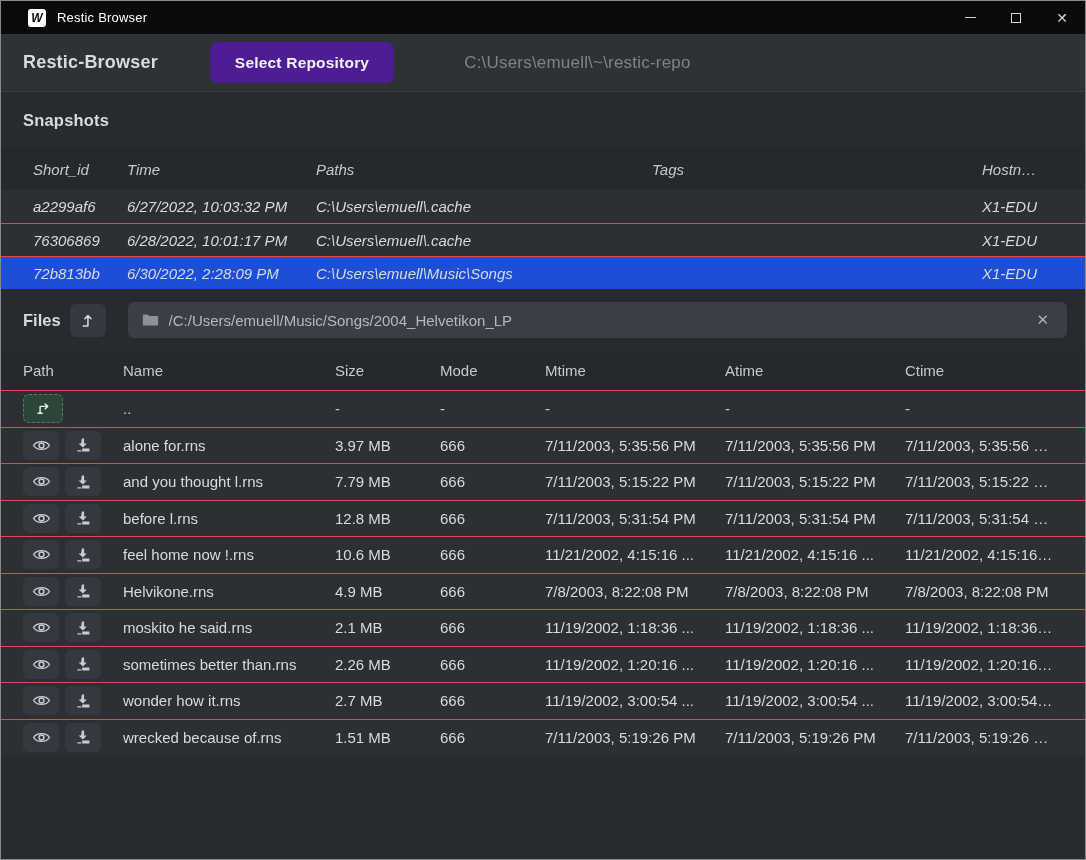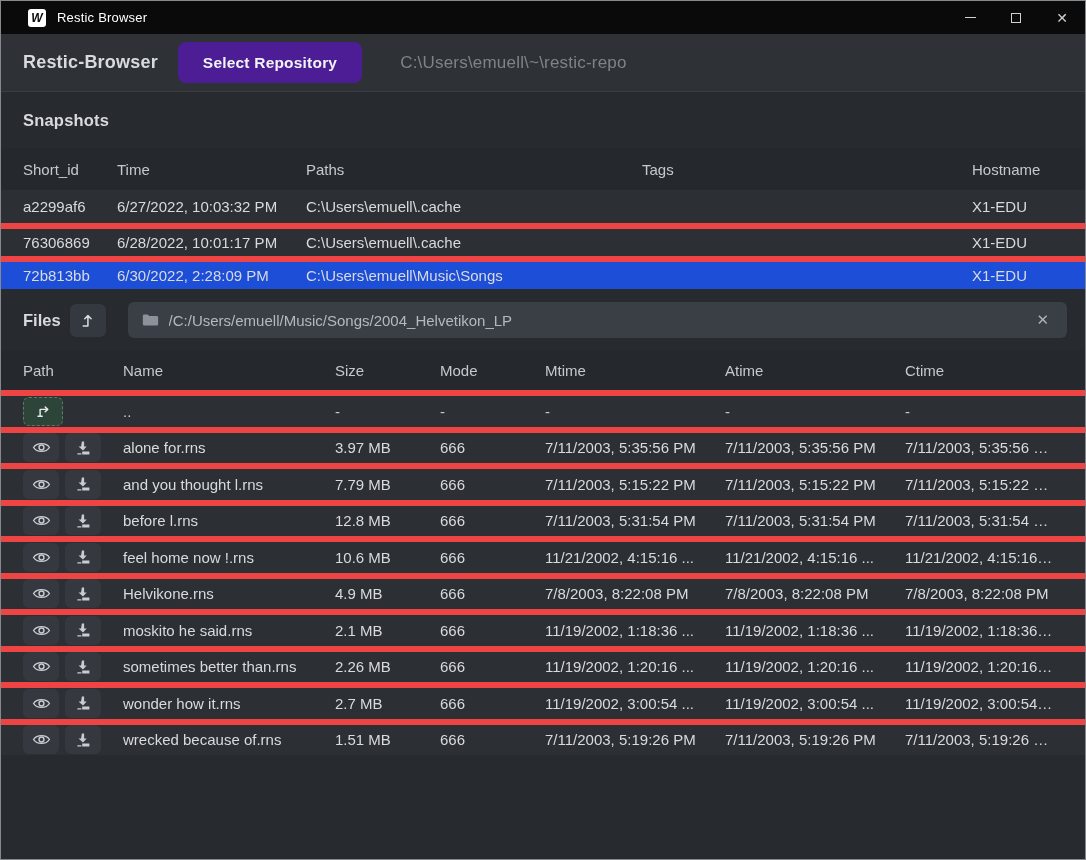--- a/index.html
+++ b/index.html
@@ -28,41 +28,41 @@
   .win-btn {
     width:46px; height:33px; display:flex; align-items:center; justify-content:center;
     color:#cfd1d3; font-size:13px; cursor:default;
   }
   .win-btn .min-glyph { display:block; width:11px; height:1px; background:#cfd1d3; }
   .win-btn .max-glyph { display:block; width:10px; height:10px; border:1px solid #cfd1d3; }
   .win-btn .close-glyph { font-size:14px; line-height:1; }
   
   .app-header {
     height:58px; background:#2e3237; display:flex; align-items:center;
-    border-bottom:1px solid #393e43; flex:0 0 auto;
+    border-bottom:1px solid #393e43; flex:0 0 auto;gap:32px;
   }
   .app-name { margin-left:22px; font-size:18px; font-weight:700; letter-spacing:.2px; }
   .select-repo-btn {
     margin-left:20px; height:41px; padding:0 25px; border:none; border-radius:8px;
     background:#4c1d95; color:#f2f3f4; font-family:inherit;
     font-size:15.5px; font-weight:700; letter-spacing:.2px; cursor:pointer;
   }
   .repo-path { margin-left:38px; font-size:17px; color:#7e838a; letter-spacing:.2px; }
   
   .section-title { height:56px; display:flex; align-items:center; padding-left:22px;
     font-size:16.5px; font-weight:700; letter-spacing:.2px; }
   
   .snap-grid { display:grid; grid-template-columns:94px 189px 336px 330px 1fr;
-    padding:0 22px; align-items:center; }
+    padding:0 32px; align-items:center;font-style:italic; }
   .files-grid { display:grid; grid-template-columns:100px 212px 105px 105px 180px 180px 1fr;
     padding:0 22px; align-items:center; }
   .thead { background:#25282d; color:#c6c9cc; font-size:15px; }
   .snap-head { height:42px; }
   .files-head { height:40px; }
-  .row { background:#2c3035; font-size:15px; border-top:6px solid #ef4444; }
+  .row { background:#2c3035; font-size:15px; border-top:1px solid #ef4444; }
   .snap-row { height:33px; cursor:default; }
   .snap-row:first-of-type { border-top:none; }
   .snap-row.selected { background:#1d4ed8; }
   .files-row { height:36.5px; }
   .cell { overflow:hidden; white-space:nowrap; text-overflow:ellipsis; padding-right:10px; }
   
   .files-bar { display:flex; align-items:center; margin:12px 18px 11px 22px; height:38px; }
   .files-label { font-size:16.5px; font-weight:700; }
   .up-btn {
     margin-left:9px; width:36px; height:33px; border:none; border-radius:6px;

